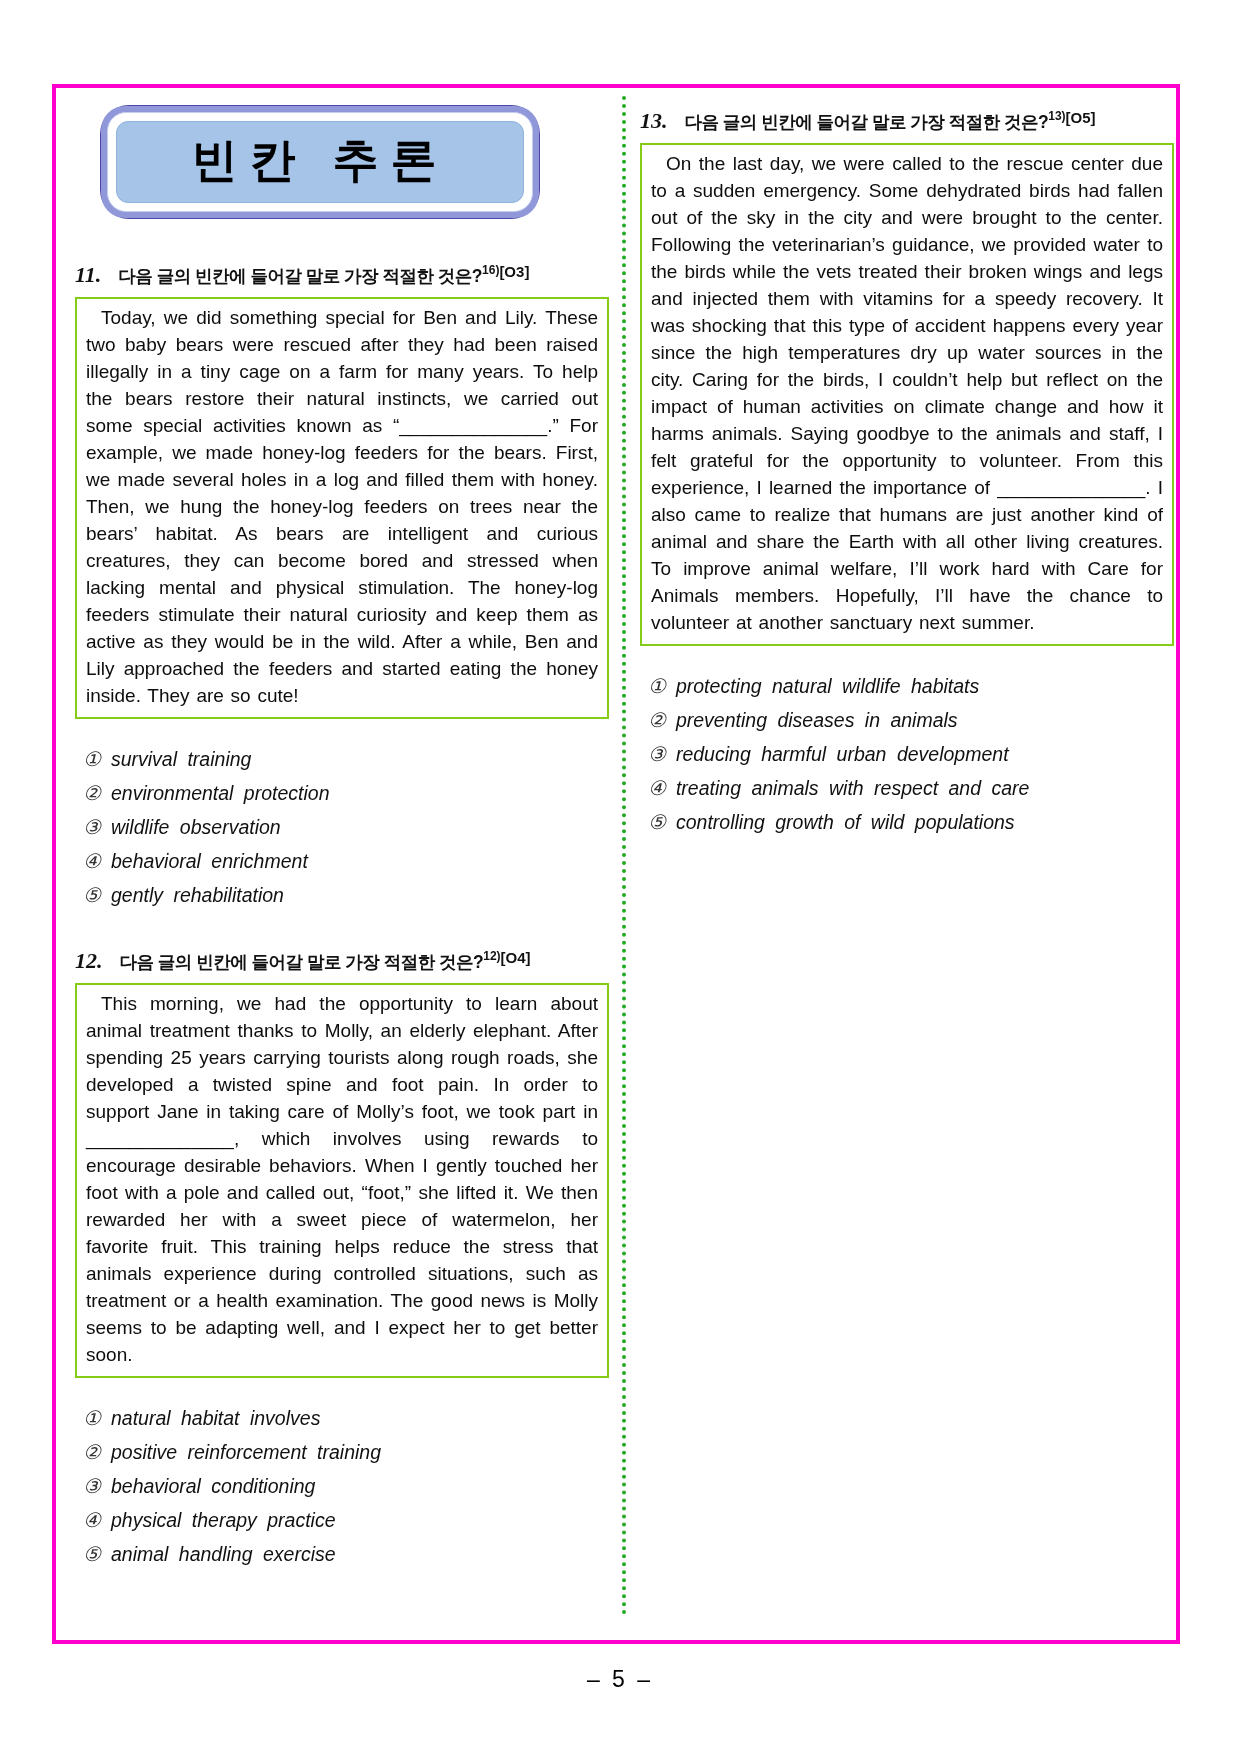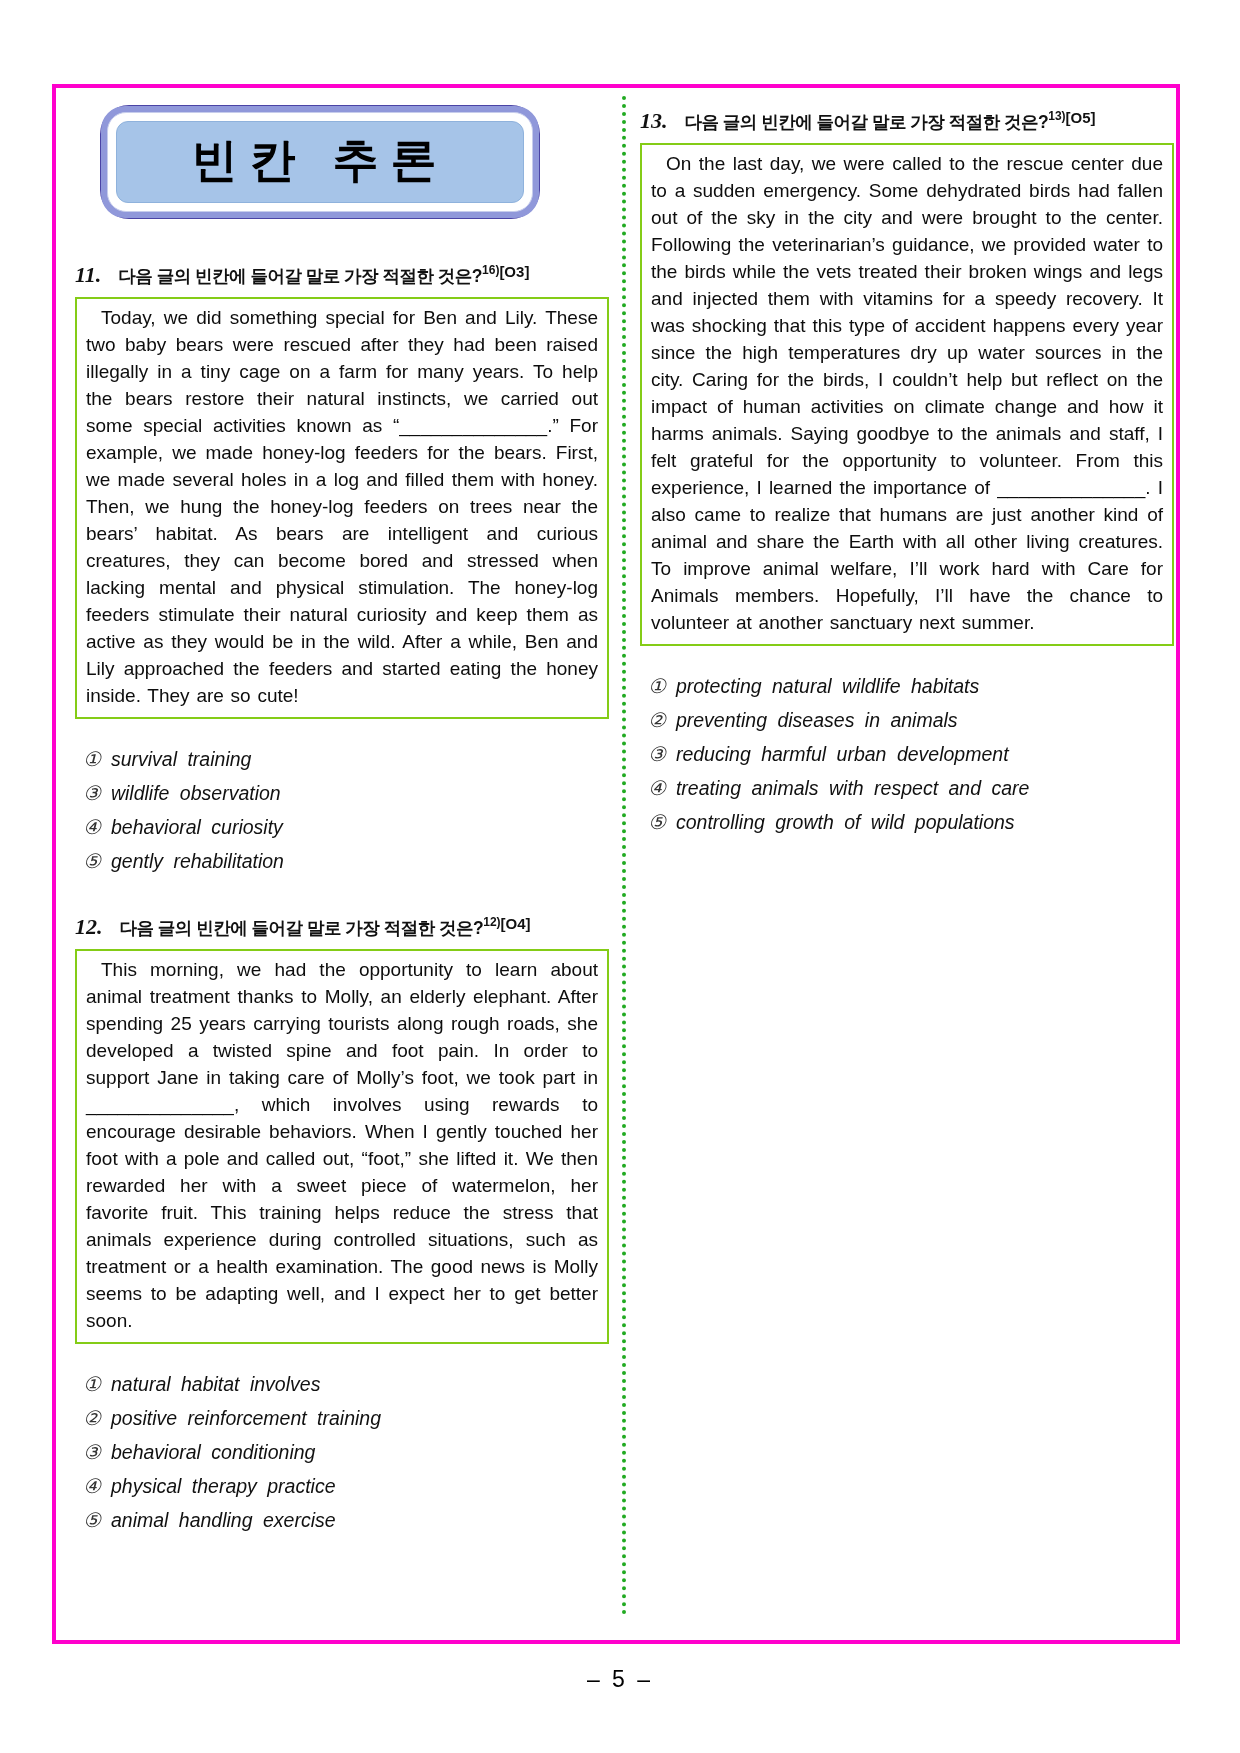--- a/index.html
+++ b/index.html
@@ -81,22 +81,23 @@
 
     <section>
       <div class="q-header">
         <span class="q-num">11.</span><span class="q-prompt">다음 글의 빈칸에 들어갈 말로 가장 적절한 것은?</span><span class="q-fn">16)</span><span class="q-tag">[O3]</span>
       </div>
       <div class="pbox">
         <p class="passage">Today, we did something special for Ben and Lily. These two baby bears were rescued after they had been raised illegally in a tiny cage on a farm for many years. To help the bears restore their natural instincts, we carried out some special activities known as “______________.” For example, we made honey-log feeders for the bears. First, we made several holes in a log and filled them with honey. Then, we hung the honey-log feeders on trees near the bears’ habitat. As bears are intelligent and curious creatures, they can become bored and stressed when lacking mental and physical stimulation. The honey-log feeders stimulate their natural curiosity and keep them as active as they would be in the wild. After a while, Ben and Lily approached the feeders and started eating the honey inside. They are so cute!</p>
       </div>
       <ul class="options">
         <li class="option"><span class="marker">①</span><span>survival training</span></li>
+        <li class="option"><span class="marker">②</span><span>environmental protection</span></li>
         <li class="option"><span class="marker">③</span><span>wildlife observation</span></li>
-        <li class="option"><span class="marker">④</span><span>behavioral curiosity</span></li>
+        <li class="option"><span class="marker">④</span><span>behavioral enrichment</span></li>
         <li class="option"><span class="marker">⑤</span><span>gently rehabilitation</span></li>
       </ul>
     </section>
 
     <section>
       <div class="q-header mid">
         <span class="q-num">12.</span><span class="q-prompt">다음 글의 빈칸에 들어갈 말로 가장 적절한 것은?</span><span class="q-fn">12)</span><span class="q-tag">[O4]</span>
       </div>
       <div class="pbox">
         <p class="passage">This morning, we had the opportunity to learn about animal treatment thanks to Molly, an elderly elephant. After spending 25 years carrying tourists along rough roads, she developed a twisted spine and foot pain. In order to support Jane in taking care of Molly’s foot, we took part in ______________, which involves using rewards to encourage desirable behaviors. When I gently touched her foot with a pole and called out, “foot,” she lifted it. We then rewarded her with a sweet piece of watermelon, her favorite fruit. This training helps reduce the stress that animals experience during controlled situations, such as treatment or a health examination. The good news is Molly seems to be adapting well, and I expect her to get better soon.</p>

